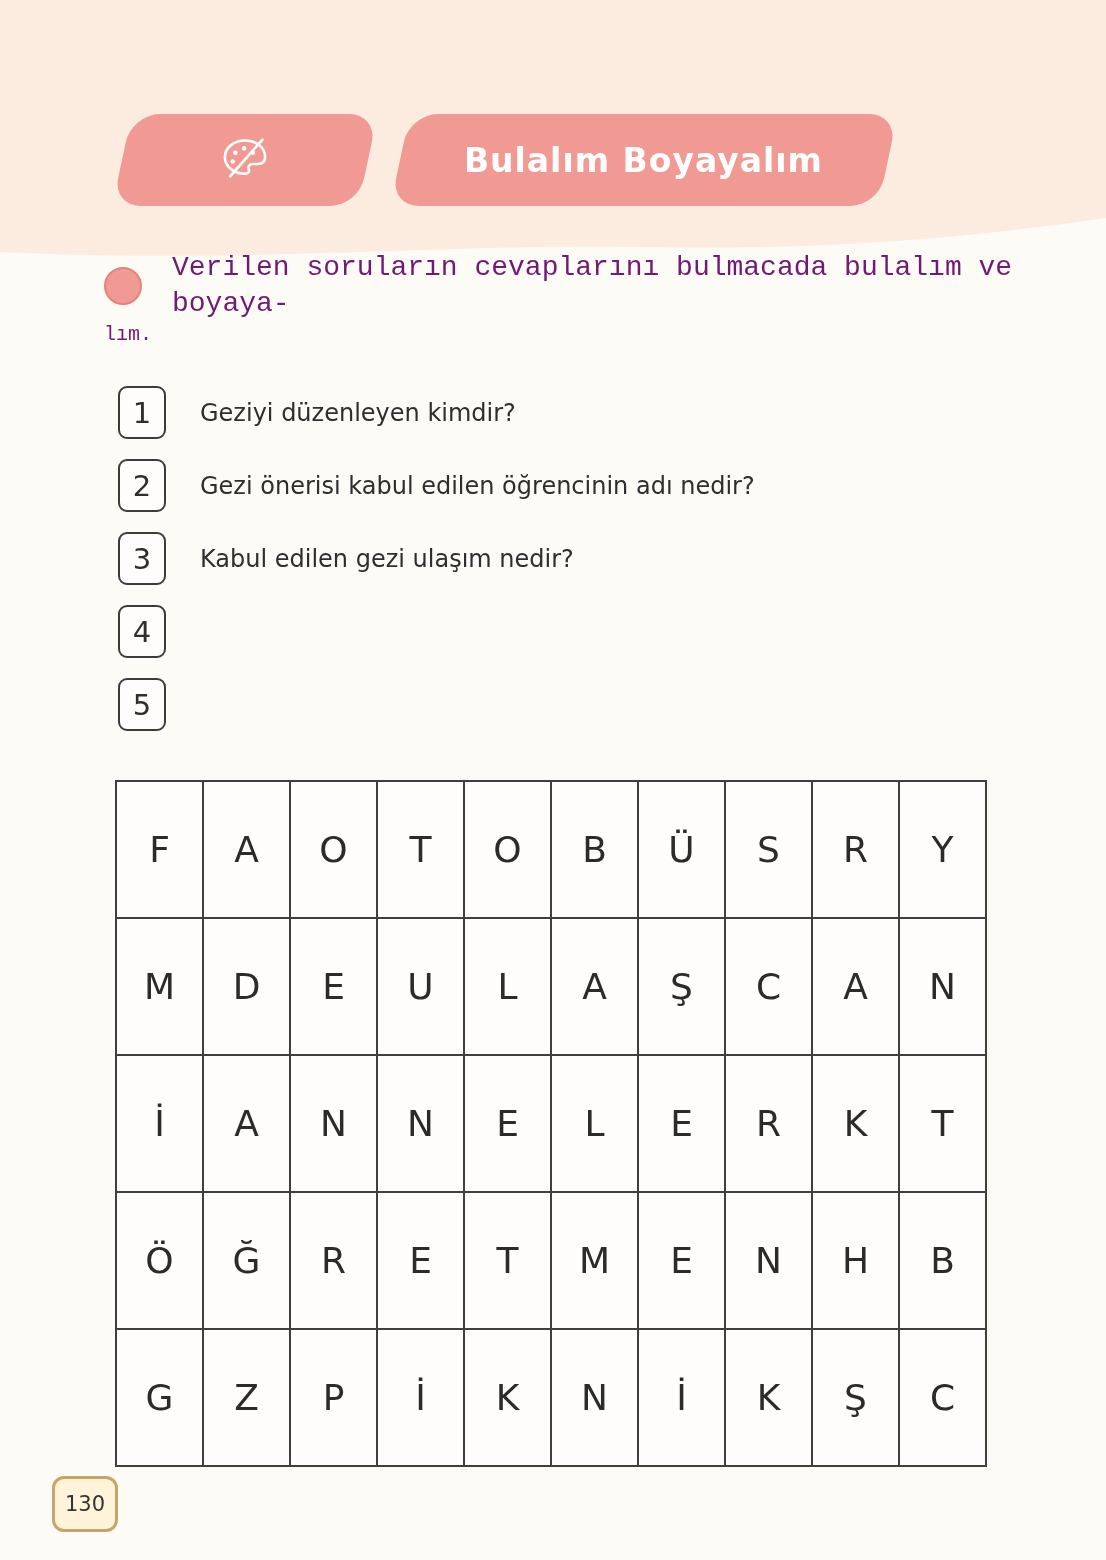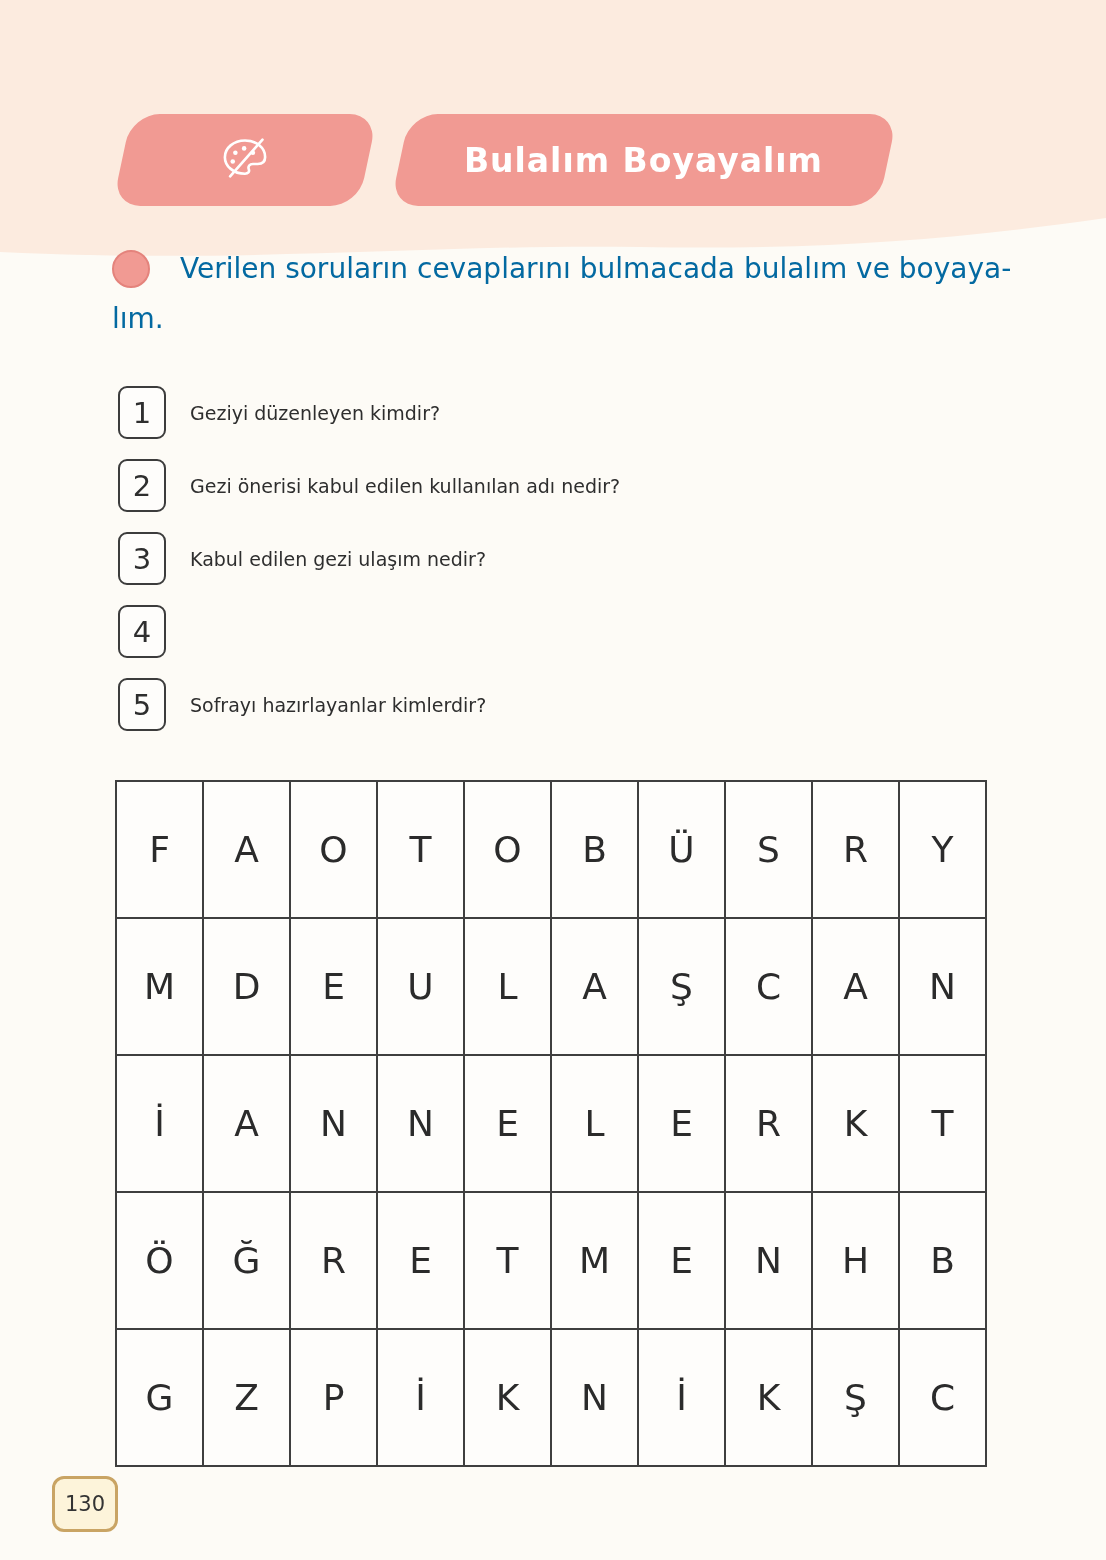--- a/index.html
+++ b/index.html
@@ -25,41 +25,41 @@
     display:flex; align-items:center; justify-content:center;
   }
   .banner-left  { left:122px; width:246px; }
   .banner-right { left:400px; width:488px; }
   .banner-inner { transform:skewX(12deg); display:flex; align-items:center; justify-content:center; }
   .banner-title {
     color:#ffffff; font-size:33px; letter-spacing:1px; font-weight:bold;
   }
 
   
-  .instruction { position:absolute; left:112px; top:250px; width:930px; color:#0369a1; }
+  .instruction { position:absolute; left:104px; top:250px; width:930px; color:#701a75;font-family:Liberation Mono, monospace; }
   .instr-line1 { display:flex; align-items:center; }
   .bullet {
     width:38px; height:38px; border-radius:50%;
     background:#f19a93; border:2px solid #e4837c;
     flex:0 0 auto; margin-right:30px;
   }
   .instr-text { font-size:28px; line-height:1.3; }
-  .instr-line2 { font-size:28px; margin-top:14px; }
+  .instr-line2 { font-size:20px; }
 
   
   .questions { position:absolute; left:118px; top:386px; }
   .question { display:flex; align-items:center; height:53px; margin-bottom:20px; }
   .qnum {
     width:48px; height:53px;
     border:2px solid #3c3c3c; border-radius:9px;
     background:#fefdfb;
     display:flex; align-items:center; justify-content:center;
     font-size:29px; color:#2e2e2e; flex:0 0 auto;
   }
-  .qtext { margin-left:24px; font-size:19px; color:#2e2e2e; white-space:nowrap; }
+  .qtext { margin-left:34px; font-size:24px; color:#2e2e2e; white-space:nowrap; }
 
   
   .grid {
     position:absolute; left:115px; top:780px;
     border-collapse:collapse;
   }
   .grid td {
     width:87px; height:137px;
     border:2px solid #3f3f3f;
     background:#fefdfb;
@@ -117,32 +117,31 @@
     <div class="instr-line2">lım.</div>
   </div>
 
   <div class="questions">
     <div class="question">
       <span class="qnum">1</span>
       <span class="qtext">Geziyi düzenleyen kimdir?</span>
     </div>
     <div class="question">
       <span class="qnum">2</span>
-      <span class="qtext">Gezi önerisi kabul edilen kullanılan adı nedir?</span>
+      <span class="qtext">Gezi önerisi kabul edilen öğrencinin adı nedir?</span>
     </div>
     <div class="question">
       <span class="qnum">3</span>
       <span class="qtext">Kabul edilen gezi ulaşım nedir?</span>
     </div>
     <div class="question">
       <span class="qnum">4</span>
     </div>
     <div class="question">
       <span class="qnum">5</span>
-      <span class="qtext">Sofrayı hazırlayanlar kimlerdir?</span>
     </div>
   </div>
 
   <table class="grid">
     <tbody>
         <tr>
           <td>F</td>
           <td>A</td>
           <td>O</td>
           <td>T</td>

